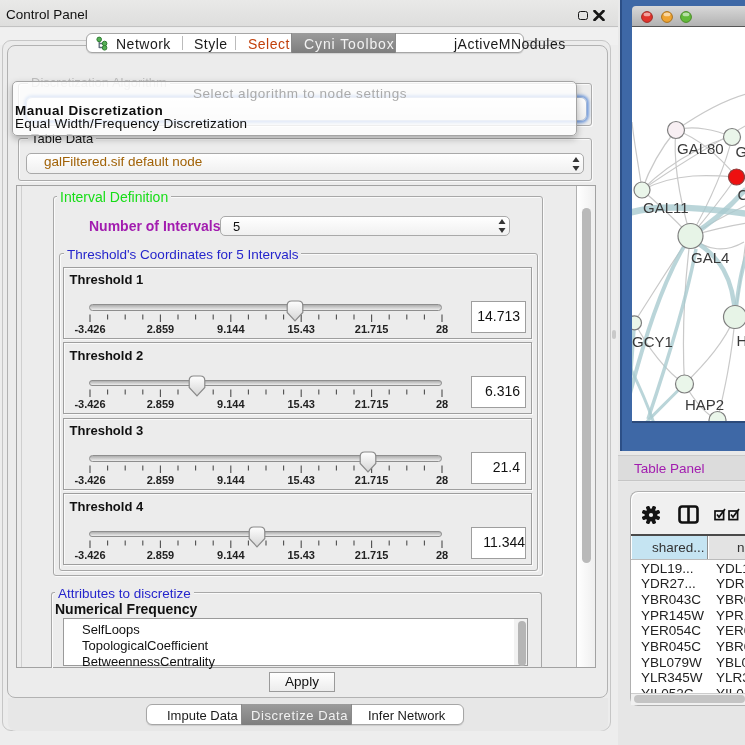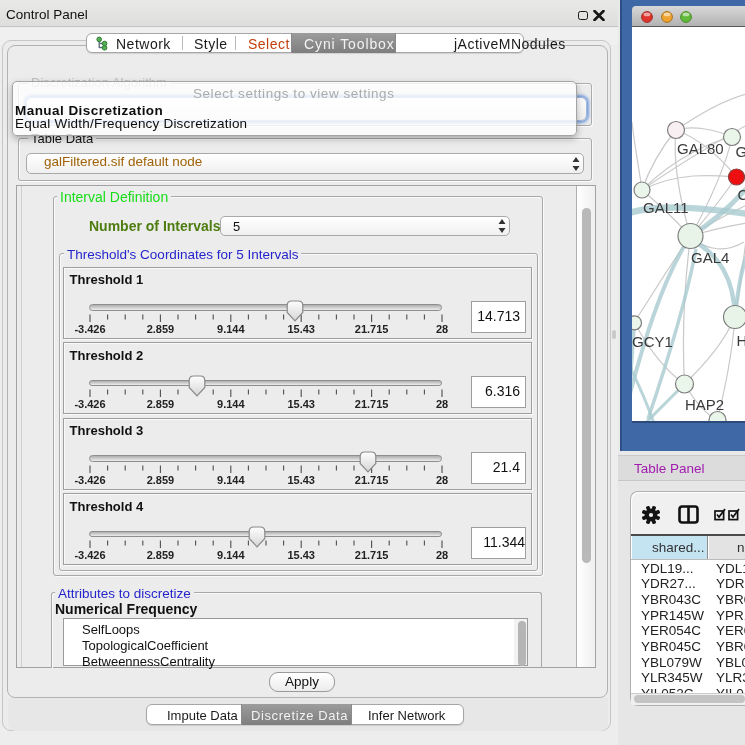--- a/index.html
+++ b/index.html
@@ -35,31 +35,31 @@
 <div class="a" style="left:26px;top:97px;width:561px;height:24px;background:linear-gradient(#fdfdfd,#eee);border:1px solid #a0b6d8;border-radius:6px;box-shadow:0 0 3px 2px rgba(88,138,216,.8)"></div>
 <div class="a" style="left:18px;top:138px;width:574px;height:43px;border:1px solid #ababab;border-radius:3px;box-shadow:inset 1px 1px 0 #fafafa,1px 1px 0 #fafafa"></div>
 <div class="a txt" style="left:28px;top:131px;font-size:13px;color:#161616;background:#ececec;padding:0 3px">Table Data</div>
 <div class="a" style="left:26px;top:153px;width:558px;height:21px;background:linear-gradient(#fff,#f0f0f0);border:1px solid #a9a9a9;border-radius:5px"></div>
 <div class="a txt" style="left:44px;top:154px;font-size:13.5px;color:#a16207">galFiltered.sif default node</div>
 <svg class="a" style="left:570px;top:156px" width="12" height="16" viewBox="0 0 12 16">
     <path d="M6 1 L9.5 6 H2.5 Z" fill="#333"></path>
     <path d="M6 15 L2.5 10 H9.5 Z" fill="#333"></path>
   </svg>
 <div class="a" style="left:12px;top:81px;width:565px;height:55px;background:rgba(255,255,255,.8);border:1px solid #a4a4a4;border-radius:5px;box-shadow:0 3px 7px rgba(0,0,0,.28)"></div>
-<div class="a txt" style="left:193px;top:85.5px;font-size:13.5px;color:#ababab;letter-spacing:.55px">Select settings to view settings</div>
+<div class="a txt" style="left:193px;top:85.5px;font-size:13.5px;color:#ababab;letter-spacing:.55px">Select algorithm to node settings</div>
 <div class="a txt" style="left:15px;top:103px;font-size:13.5px;font-weight:bold;color:#0d0d0d;letter-spacing:.45px">Manual Discretization</div>
 <div class="a txt" style="left:15px;top:116px;font-size:13.5px;color:#0d0d0d;letter-spacing:.2px">Equal Width/Frequency Discretization</div>
 <div class="a" style="left:16px;top:185px;width:580px;height:483px;border:1px solid #a2a2a2;background:#ececec"></div>
 <div class="a" style="left:20.5px;top:186px;width:1px;height:481px;background:#cfcfcf"></div>
 <div class="a" style="left:576px;top:186px;width:1px;height:481px;background:#b0b0b0"></div>
 <div class="a" style="left:577px;top:186px;width:18px;height:481px;background:linear-gradient(to right,#fff,#efefef)"></div>
 <div class="a" style="left:582px;top:208px;width:9px;height:355px;background:#b9b9b9;border-radius:4.5px"></div>
 <div class="a" style="left:53px;top:196px;width:490px;height:380px;border:1px solid #a8a8a8;border-radius:3px;box-shadow:inset 1px 1px 0 #fafafa,1px 1px 0 #fafafa"></div>
 <div class="a txt" style="left:57px;top:189px;font-size:14px;color:#17dd17;background:#ececec;padding:0 3px">Interval Definition</div>
-<div class="a txt" style="left:89px;top:218px;font-size:14px;font-weight:bold;color:#4d7c0f">Number of Intervals</div>
+<div class="a txt" style="left:89px;top:218px;font-size:14px;font-weight:bold;color:#a21caf">Number of Intervals</div>
 <div class="a" style="left:220px;top:216px;width:290px;height:20px;background:linear-gradient(#fff,#f0f0f0);border:1px solid #a9a9a9;border-radius:5px"></div>
 <div class="a txt" style="left:233px;top:219px;font-size:13px;color:#111">5</div>
 <svg class="a" style="left:496px;top:218px" width="12" height="16" viewBox="0 0 12 16">
     <path d="M6 1 L9.5 6 H2.5 Z" fill="#333"></path>
     <path d="M6 15 L2.5 10 H9.5 Z" fill="#333"></path>
   </svg>
 <div class="a" style="left:59px;top:253px;width:479px;height:318px;border:1px solid #a8a8a8;border-radius:3px;box-shadow:inset 1px 1px 0 #fafafa,1px 1px 0 #fafafa"></div>
 <div class="a txt" style="left:64px;top:246.5px;font-size:13.5px;color:#2525cc;background:#ececec;padding:0 3px">Threshold's Coordinates for 5 Intervals</div>
 <div class="a" style="left:63px;top:266.5px;width:469px;height:72px;border:1px solid #9e9e9e;background:#ececec;box-shadow:inset 1px 1px 0 #fafafa,1px 1px 0 #fafafa"></div>
 <div class="a txt" style="left:69.5px;top:272.0px;font-size:13px;font-weight:bold;color:#111">Threshold 1</div>
@@ -221,21 +221,21 @@
     <path d="M 186.2,38.5 q 0,-4.5 4.5,-4.5 h 6.6 q 4.5,0 4.5,4.5 v 7 l -7.8,8.3 l -7.8,-8.3 Z" fill="url(#thg)" stroke="#8a8a8a" stroke-width="1.2"></path>
   </svg>
 <div class="a" style="left:471px;top:527.0px;width:55px;height:32px;background:#fff;border:1.5px solid #9e9e9e;font-size:14px;color:#111;text-align:right;line-height:29px;padding-right:0">11.344</div>
 <div class="a" style="left:51px;top:592px;width:491px;height:76px;border:1px solid #a8a8a8;border-bottom:none;border-radius:3px 3px 0 0;box-shadow:inset 1px 1px 0 #fafafa"></div>
 <div class="a txt" style="left:55px;top:586px;font-size:13.5px;color:#2525cc;background:#ececec;padding:0 3px">Attributes to discretize</div>
 <div class="a txt" style="left:55px;top:601px;font-size:14px;font-weight:bold;color:#111">Numerical Frequency</div>
 <div class="a" style="left:63px;top:618px;width:465px;height:48px;background:#fff;border:1px solid #9a9a9a;overflow:hidden"></div>
 <div class="a txt" style="left:82px;top:622px;font-size:13px;color:#111;line-height:15.8px">SelfLoops<br>TopologicalCoefficient<br>BetweennessCentrality</div>
 <div class="a" style="left:514px;top:619px;width:13px;height:46px;background:#f2f2f2"></div>
 <div class="a" style="left:518px;top:621px;width:8px;height:45px;background:#b5b5b5;border-radius:4px"></div>
-<div class="a" style="left:269px;top:672px;width:66px;height:19.5px;background:linear-gradient(#fff,#ececec);border:1px solid #9a9a9a;border-radius:9px;font-size:13.5px;color:#111;text-align:center;line-height:18px">Apply</div>
+<div class="a" style="left:269px;top:672px;width:66px;height:19.5px;background:linear-gradient(#fff,#ececec);border:1px solid #9a9a9a;border-radius:0;font-size:13.5px;color:#111;text-align:center;line-height:18px">Apply</div>
 <div class="a" style="left:8px;top:698px;width:600px;height:33px;background:#e7e7e7;border-radius:0 0 8px 8px"></div>
 <div class="a" style="left:146px;top:703.5px;width:318px;height:21px;background:#fff;border:1px solid #a6a6a6;border-radius:6px;box-shadow:0 1px 1px rgba(0,0,0,.12)"></div>
 <div class="a" style="left:241px;top:703.5px;width:111px;height:21px;background:linear-gradient(#9c9c9c,#7e7e7e);border-left:1px solid #8a8a8a;border-right:1px solid #8a8a8a"></div>
 <div class="a txt" style="left:167px;top:708px;font-size:13px;color:#1a1a1a;letter-spacing:0px;">Impute Data</div>
 <div class="a txt" style="left:251px;top:708px;font-size:13px;color:#f2f2f2;letter-spacing:0.6px;">Discretize Data</div>
 <div class="a txt" style="left:368px;top:708px;font-size:13px;color:#1a1a1a;letter-spacing:0px;">Infer Network</div>
 <div class="a" style="left:618px;top:0;width:127px;height:745px;background:#e9e9e9"></div>
 <div class="a" style="left:620px;top:0;width:125px;height:451px;background:#3e68a6"></div>
 <div class="a" style="left:620px;top:0;width:2px;height:451px;background:#2c4f86"></div>
 <div class="a" style="left:632px;top:6px;width:113px;height:21px;background:linear-gradient(#d8d8d8,#b2b2b2);border-bottom:1px solid #565656;border-radius:4px 0 0 0"></div>

